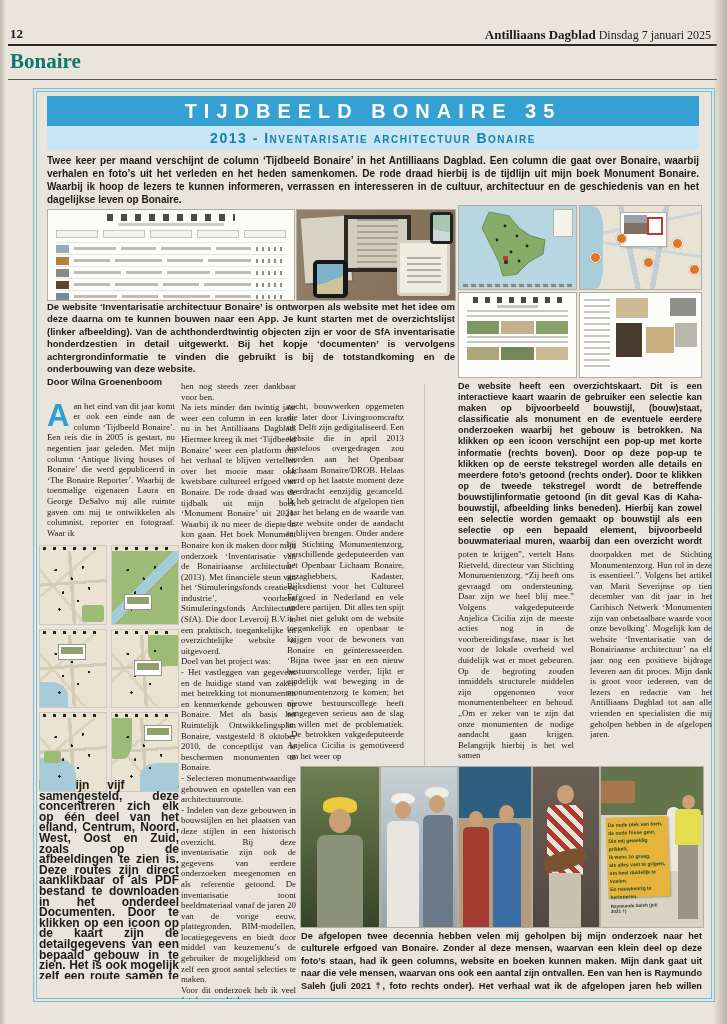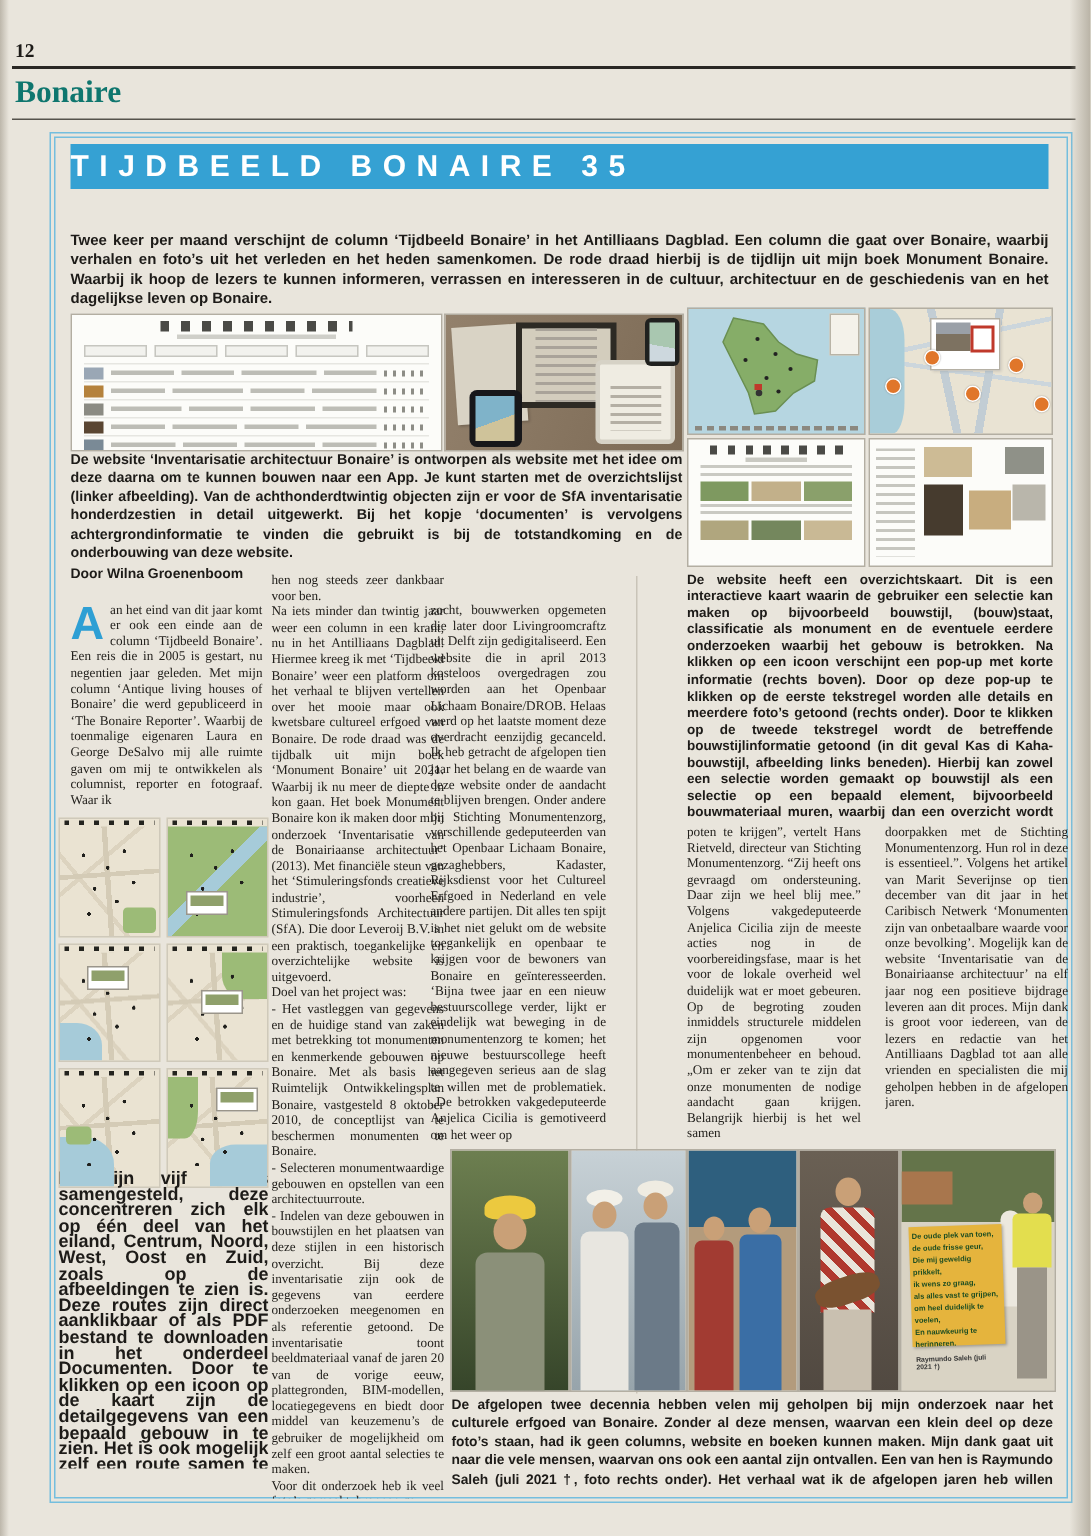--- a/index.html
+++ b/index.html
@@ -18,21 +18,21 @@
   .rule1{left:8px;right:10px;top:44px;height:2px;background:#2a2824;}
   .section{left:10px;top:49px;font:bold 21px "Liberation Serif",serif;color:#0f766e;}
   .rule2{left:8px;right:10px;top:79px;height:1px;background:#55524b;}
 
   
   .frame{left:33px;top:88px;width:680px;height:912px;border:1px solid #74bede;pointer-events:none;}
   .frame::before{content:"";position:absolute;inset:2px;border:1px solid #74bede;}
 
   .banner{left:47px;top:96px;width:652px;height:30px;background:#35a1d3;
           color:#fff;font-weight:bold;font-size:20px;letter-spacing:7px;
-          line-height:31px;}
+          text-align:center;line-height:31px;}
   .subbanner{left:47px;top:126px;width:652px;height:24px;background:#c8e6f3;
           color:#1580b2;font-weight:bold;font-size:14px;letter-spacing:1.5px;
           font-variant:small-caps;text-align:center;line-height:24px;}
   .intro{left:47px;top:154px;width:652px;height:52px;font-weight:bold;font-size:10px;
           line-height:13px;color:#1d1b18;text-align:justify;}
 
   
   .serif{font-family:"Liberation Serif",serif;font-size:8.8px;line-height:10.6px;
          text-align:justify;color:#23211d;white-space:pre-line;overflow:hidden;}
   .capb{font-weight:bold;color:#1d1b18;text-align:justify;overflow:hidden;}
@@ -145,27 +145,32 @@
       transform:rotate(-2deg);padding:3px 2px;box-shadow:1px 1px 2px #0004;}
   .poem-text{font-size:5px;line-height:8px;color:#1d4d22;font-weight:bold;white-space:pre-line;}
   .poem-attr{margin-top:3px;font-size:4.6px;color:#333;font-weight:bold;}
 </style>
 </head>
 <body>
 
 <div class="sheet">
 
   <div class="abs pagenum">12</div>
+  <div class="abs masthead">
+    <b>Antilliaans Dagblad</b>
+    <span>Dinsdag 7 januari 2025</span>
+  </div>
   <div class="abs rule1"></div>
   <div class="abs section">Bonaire</div>
   <div class="abs rule2"></div>
 
   <div class="abs frame"></div>
 
   <div class="abs banner">TIJDBEELD BONAIRE 35</div>
+  <div class="abs subbanner">2013 - Inventarisatie architectuur Bonaire</div>
   <div class="abs intro">Twee keer per maand verschijnt de column ‘Tijdbeeld Bonaire’ in het Antilliaans Dagblad. Een column die gaat over Bonaire, waarbij verhalen en foto’s uit het verleden en het heden samenkomen. De rode draad hierbij is de tijdlijn uit mijn boek Monument Bonaire. Waarbij ik hoop de lezers te kunnen informeren, verrassen en interesseren in de cultuur, architectuur en de geschiedenis van en het dagelijkse leven op Bonaire.</div>
 
   <div class="shot list-shot">
     <div class="ls-head"></div>
     <div class="ls-sub"></div>
     <div class="ls-filter">
         <span></span>
         <span></span>
         <span></span>
         <span></span>

